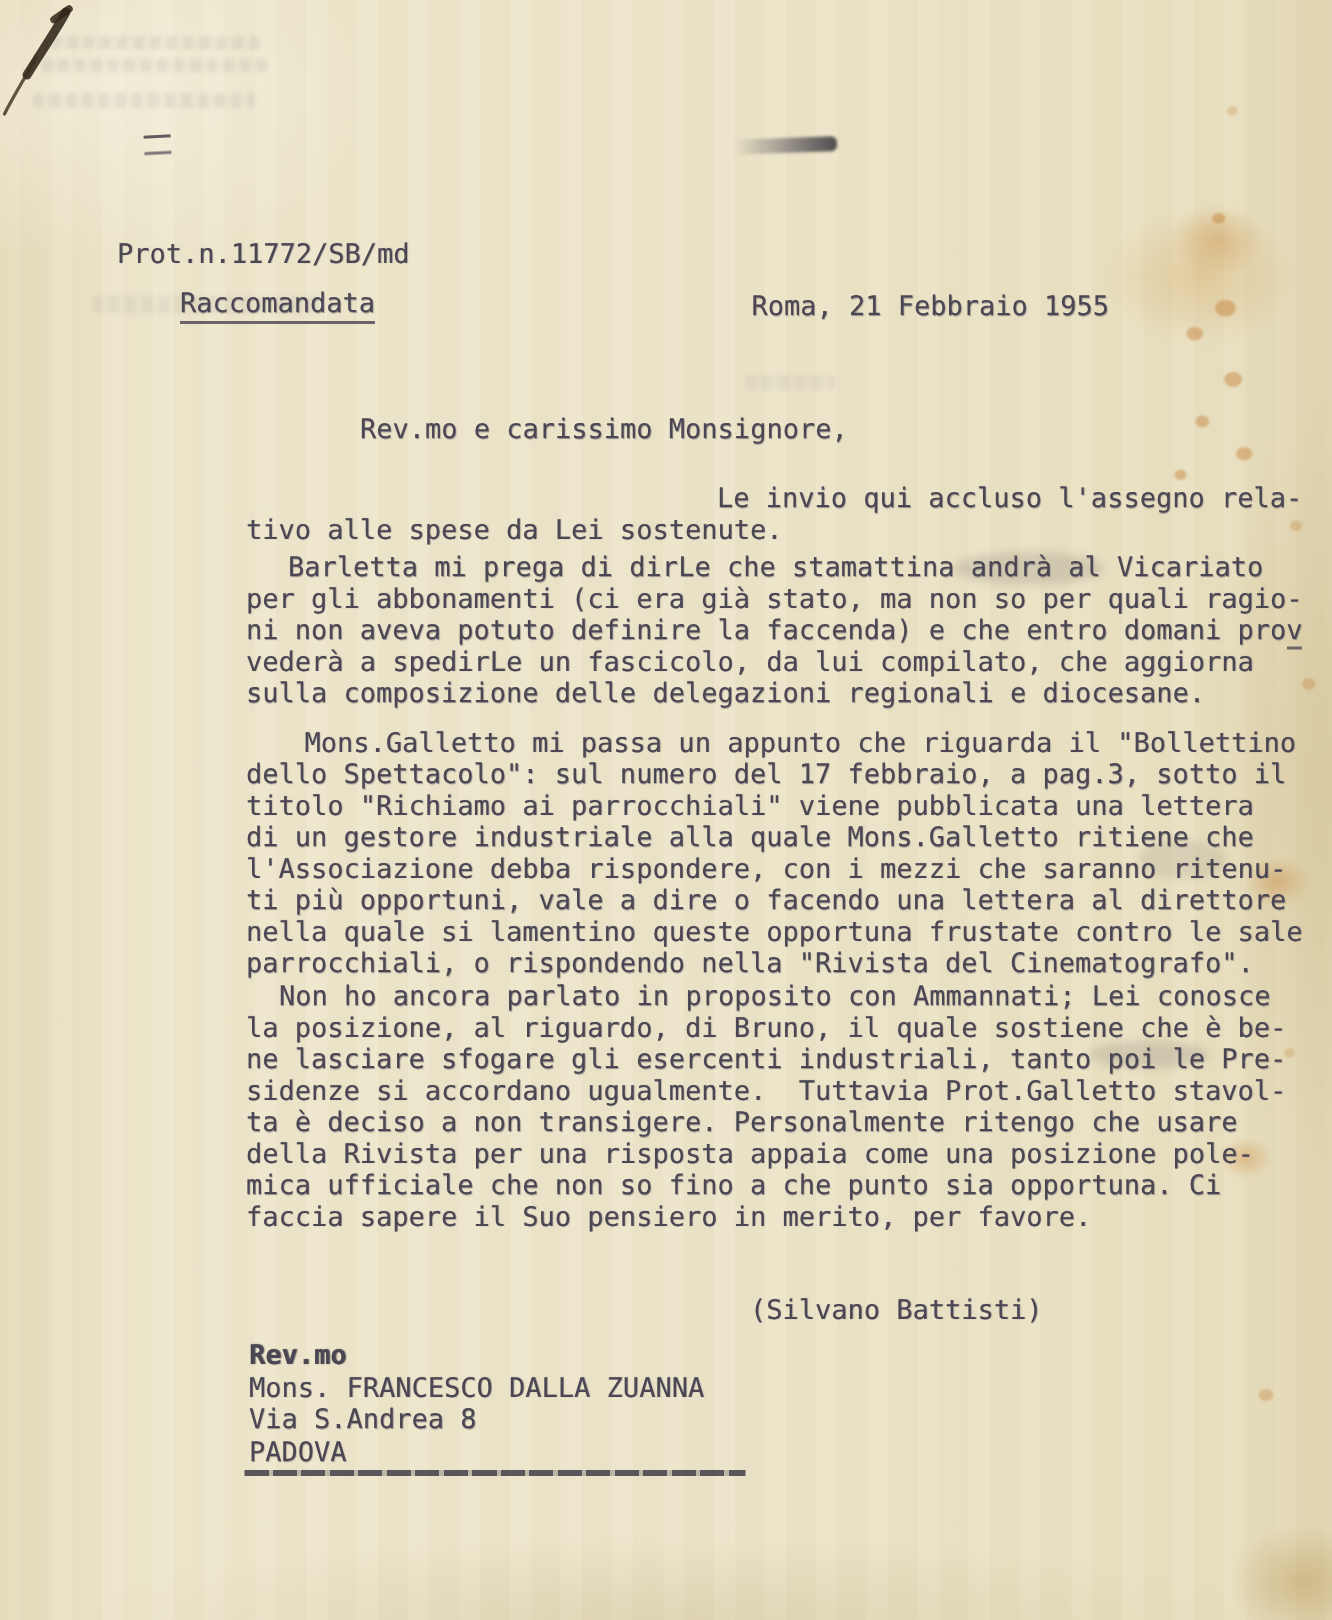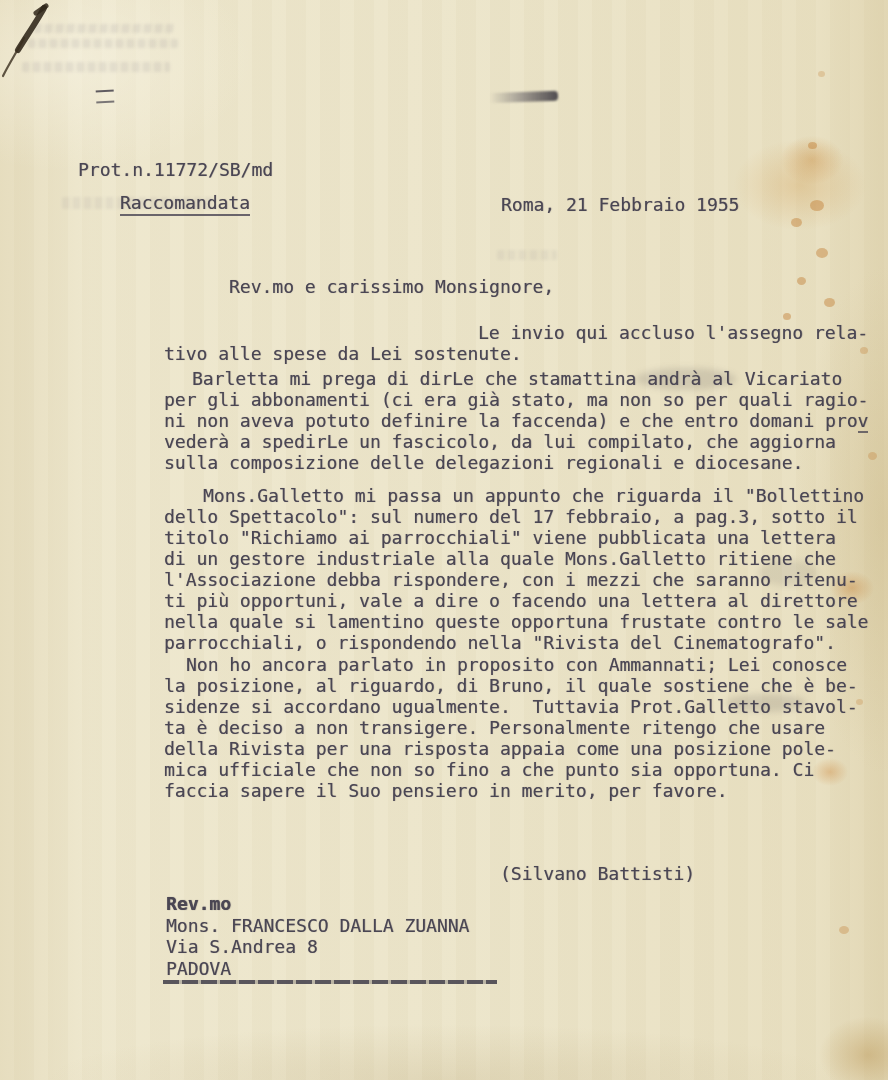--- a/index.html
+++ b/index.html
@@ -26,21 +26,21 @@
   .tline, .pl {
     white-space:pre;
     text-shadow: 0.4px 0.4px 0.7px rgba(74,70,85,0.55);
   }
   .tline { position:absolute; z-index:3; }
   .para  { position:absolute; left:164px; z-index:3; }
   #prot  { left:78px;  top:159px; }
   #racc  { left:76px;  top:192px;margin-left:44px; }
   #racc .u { border-bottom:2px solid rgba(72,68,82,.8); padding-bottom:1px; }
   #date  { left:501px; top:194px; }
-  #salut { left:229px; top:276px; }
+  #salut { left:240px; top:276px; }
   #p1 { top:322px; } #p1 .first { padding-left:314px; }
   #p2 { top:368px; } #p2 .first { padding-left:28px; }
   #p3 { top:485px; } #p3 .first { padding-left:39px; }
   #p4 { top:654px; } #p4 .first { padding-left:22px; }
   .uv { border-bottom:2px solid rgba(72,68,82,.75); }
   #closing { left:187px; top:824px; }
   #sig     { left:500px; top:863px; }
   #addr    { left:166px; top:893px; line-height:21.5px; }
   #addr .hon { font-weight:bold; text-shadow:0.6px 0.4px 0.8px rgba(60,56,70,0.8); }
   #addr-underline {
@@ -147,20 +147,21 @@
     <div class="pl">di un gestore industriale alla quale Mons.Galletto ritiene che</div>
     <div class="pl">l'Associazione debba rispondere, con i mezzi che saranno ritenu-</div>
     <div class="pl">ti più opportuni, vale a dire o facendo una lettera al direttore</div>
     <div class="pl">nella quale si lamentino queste opportuna frustate contro le sale</div>
     <div class="pl">parrocchiali, o rispondendo nella "Rivista del Cinematografo".</div>
   </div>
 
   <div class="para" id="p4">
     <div class="pl first">Non ho ancora parlato in proposito con Ammannati; Lei conosce</div>
     <div class="pl">la posizione, al riguardo, di Bruno, il quale sostiene che è be-</div>
+    <div class="pl">ne lasciare sfogare gli esercenti industriali, tanto poi le Pre-</div>
     <div class="pl">sidenze si accordano ugualmente.  Tuttavia Prot.Galletto stavol-</div>
     <div class="pl">ta è deciso a non transigere. Personalmente ritengo che usare</div>
     <div class="pl">della Rivista per una risposta appaia come una posizione pole-</div>
     <div class="pl">mica ufficiale che non so fino a che punto sia opportuna. Ci</div>
     <div class="pl">faccia sapere il Suo pensiero in merito, per favore.</div>
   </div>
 
   <div class="tline" id="sig">(Silvano Battisti)</div>
 
   <div class="para" id="addr" style="left:166px; top:893px;">

